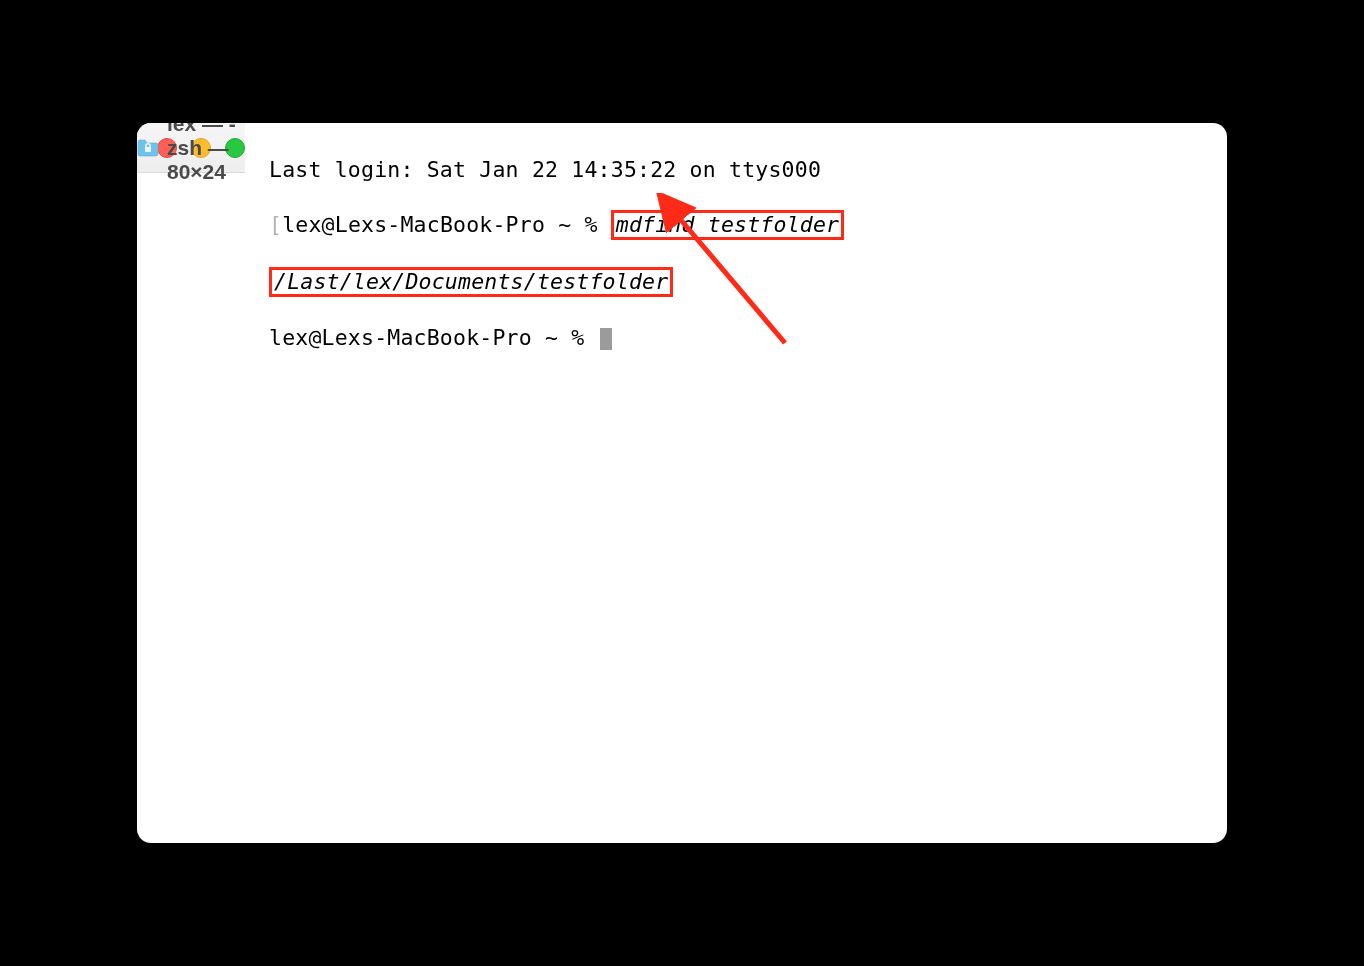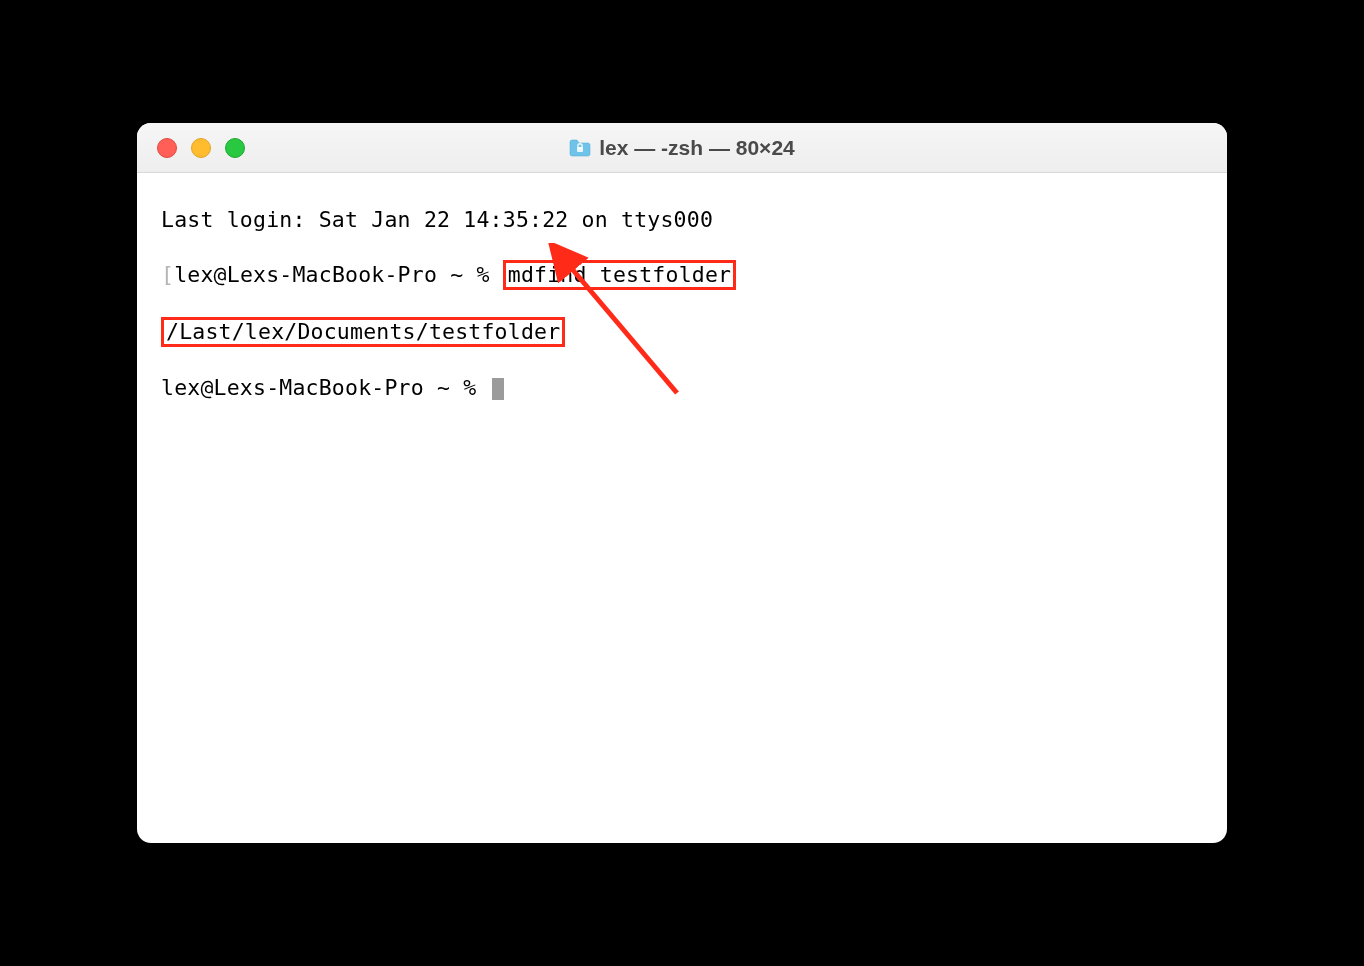--- a/index.html
+++ b/index.html
@@ -13,21 +13,21 @@
       font-family: "SF Mono", "Menlo", "Monaco", monospace;
     }
     .window {
       width: 1090px;
       height: 720px;
       background: #fff;
       border-radius: 14px;
       box-shadow: 0 25px 60px rgba(0,0,0,0.5);
       overflow: hidden;
       display: flex;
-      flex-direction: column;
+      flex-direction: row;
       position: relative;
     }
     .titlebar {
       height: 50px;
       background: linear-gradient(#f7f6f6, #efeeee);
       border-bottom: 1px solid #d9d9d9;
       display: flex;
       align-items: center;
       position: relative;
       flex-shrink: 0;
@@ -75,20 +75,21 @@
       position: relative;
       font-family: "SF Mono", "Menlo", "Monaco", monospace;
       letter-spacing: 0.2px;
     }
     .line { display: block; position: relative; }
     .outline-box {
       border: 3px solid #ff2a17;
       padding: 0 2px;
       display: inline-block;
       line-height: 24px;
+      font-style: italic;
     }
     .cursor-block {
       display: inline-block;
       width: 12px;
       height: 22px;
       background: #9b9b9b;
       vertical-align: text-bottom;
       margin-left: 2px;
     }
     .annotation-arrow {

